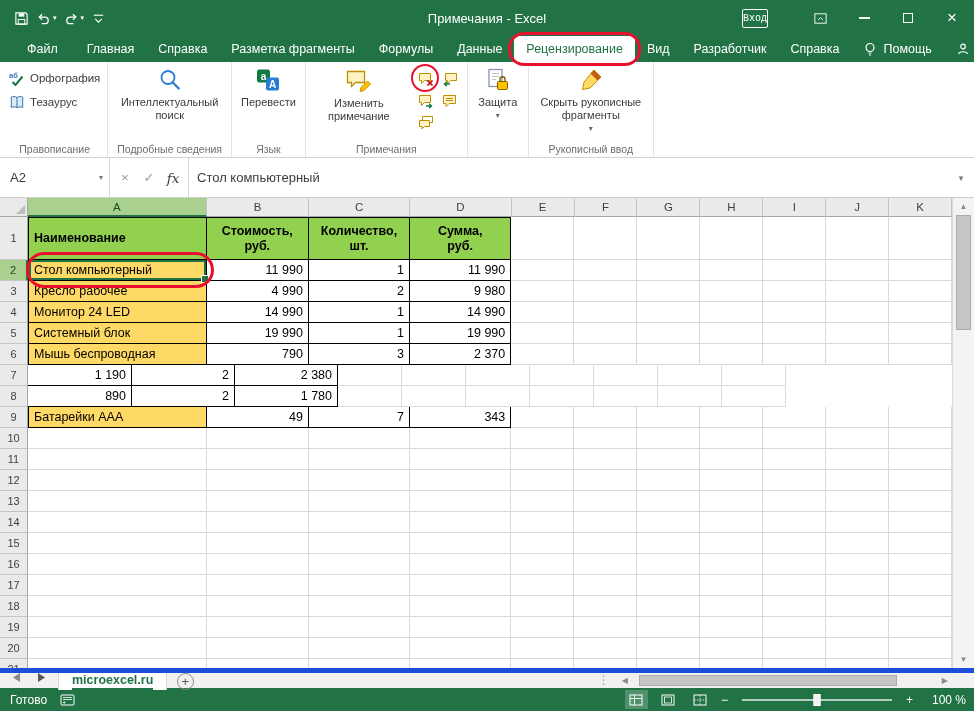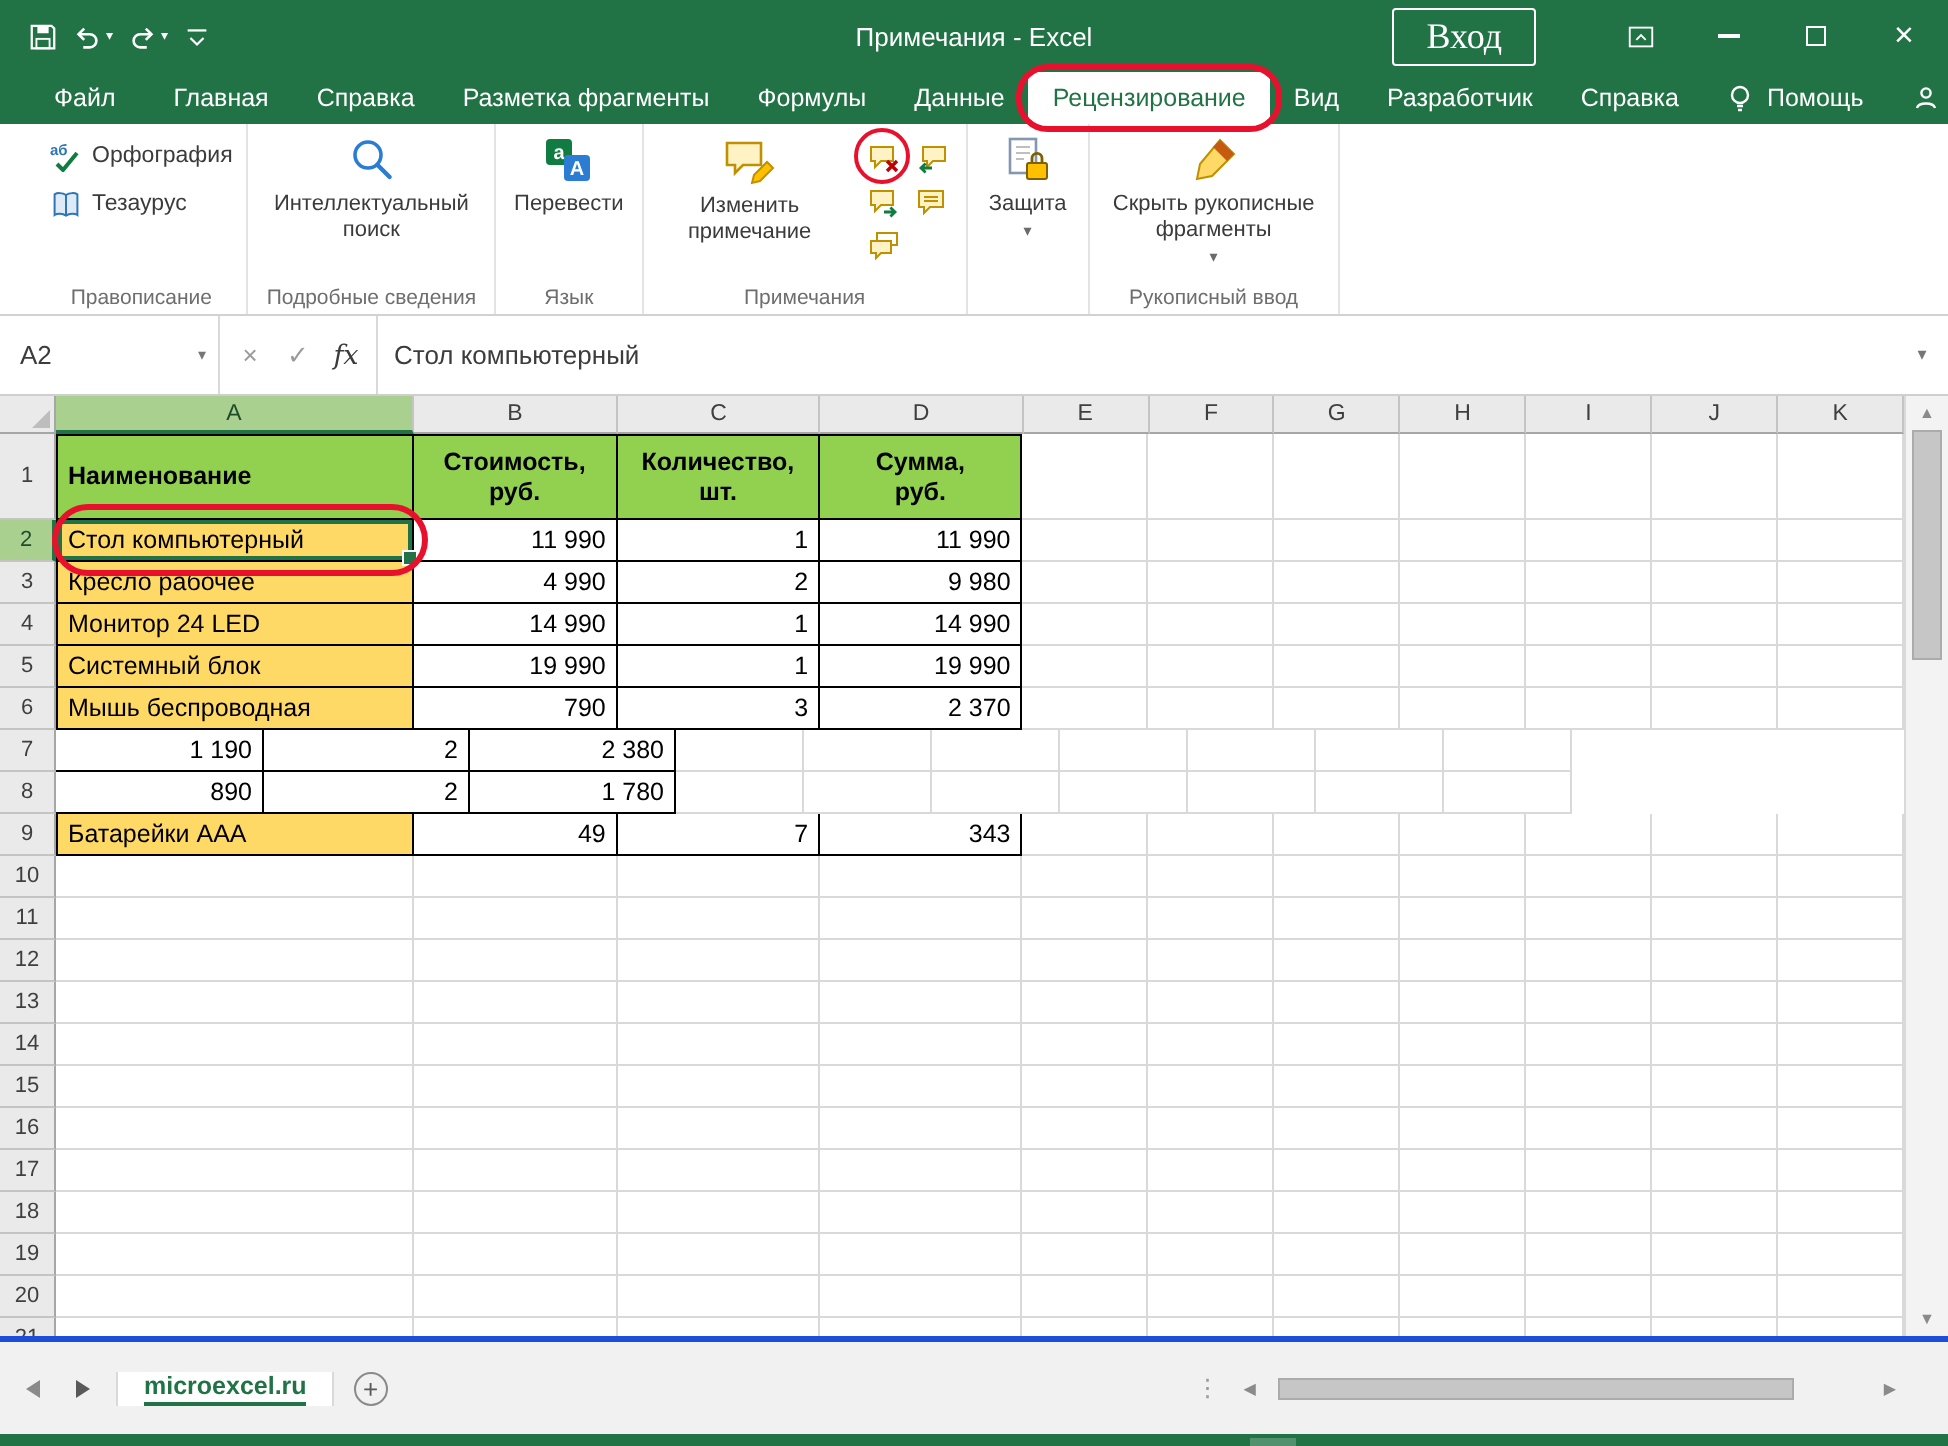--- a/index.html
+++ b/index.html
@@ -7,39 +7,39 @@
   .page{width:974px;height:723px;position:relative;overflow:hidden;
         font-family:"Liberation Sans","DejaVu Sans",sans-serif;background:#fff}
 
   
   .titlebar{height:36px;background:var(--titlebar,#217346);display:flex;align-items:center;position:relative;color:#fff}
   .qat{display:flex;align-items:center;gap:7px;padding-left:14px}
   .qbtn{height:24px;display:flex;align-items:center;justify-content:center;gap:2px}
   .qcaret{font-size:7px;color:#fff}
   .win-title{position:absolute;left:50%;transform:translateX(-50%);font-size:13px;white-space:nowrap}
   .tb-right{margin-left:auto;display:flex;align-items:center;height:100%}
-  .signin{background:transparent;border:1px solid #fff;border-radius:2px;color:#fff;font-size:18px;
-          padding:3px 16px;margin-right:30px;font-family:Liberation Serif, serif}
+  .signin{background:transparent;border:1px solid #fff;border-radius:2px;color:#fff;font-size:10px;
+          padding:3px 0;margin-right:30px;font-family:Liberation Mono, monospace}
   .winbtn{width:44px;height:100%;display:flex;align-items:center;justify-content:center;font-size:17px;color:#fff}
   .min-glyph{width:11px;height:2px;background:#fff;display:block}
   .max-glyph{width:10px;height:10px;border:1px solid #fff;display:block}
 
   
   .tabs-row{height:26px;background:var(--titlebar,#217346);display:flex;align-items:stretch;padding-left:10px}
   .rtab{display:flex;align-items:center;padding:0 12px;font-size:12.5px;color:#fff;position:relative;white-space:nowrap}
   .rtab.file{padding:0 17px}
   .rtab.active{background:#fff;color:var(--accent,#217346)}
   .tab-oval{position:absolute;left:-6px;right:-6px;top:-4px;bottom:-4px;border:3px solid var(--annotation,#e8112d);
             border-radius:16px;z-index:60;pointer-events:none}
   .ticon{margin-right:6px;display:flex;align-items:center}
   .rtab.assistant{margin-left:auto}
   .rtab.share{margin-right:2px}
 
   
-  .ribbon{height:96px;background:#fff;border-bottom:1px solid #d2d2d2;display:flex;align-items:stretch;padding-left:18px}
+  .ribbon{height:96px;background:#fff;border-bottom:1px solid #d2d2d2;display:flex;align-items:stretch;padding-left:2px}
   .rgroup{display:flex;flex-direction:column;border-right:1px solid #e3e3e3;padding:2px 3px 0}
   .rbody{flex:1;display:flex;align-items:flex-start;justify-content:center}
   .rbody.col{flex-direction:column;align-items:flex-start;gap:3px;padding-top:3px;justify-content:flex-start}
   .glabel{height:17px;font-size:10.5px;color:#6e6e6e;display:flex;align-items:center;justify-content:center;
           padding:0 6px;white-space:nowrap}
   .bigbtn{display:flex;flex-direction:column;align-items:center;font-size:11px;color:#3b3b3b;text-align:center;
           padding:3px 6px 1px;line-height:1.18;max-width:100px;min-width:54px}
   .bigbtn.wide{max-width:118px}
   .bigbtn svg{margin-bottom:3px}
   .smallbtn{display:flex;align-items:center;gap:5px;font-size:11.5px;color:#3b3b3b;padding:1px 4px;height:21px;white-space:nowrap}
@@ -86,21 +86,21 @@
   .cell.selected::after{content:"";position:absolute;right:-3px;bottom:-3px;width:6px;height:6px;
                         background:var(--accent,#217346);border:1px solid #fff;z-index:61}
   .cell-oval{position:absolute;left:-3px;right:-8px;top:-8px;bottom:-8px;border:3px solid var(--annotation,#e8112d);
              border-radius:18px;pointer-events:none;z-index:62}
   .vscroll{width:22px;background:#f3f3f3;border-left:1px solid #d9d9d9;display:flex;flex-direction:column;align-items:center}
   .sarrow{height:17px;width:100%;display:flex;align-items:center;justify-content:center;color:#8a8a8a;font-size:8px}
   .vthumb{width:15px;height:115px;background:#c6c6c6;border:1px solid #ababab}
   .vfill{flex:1}
 
   
-  .sheetbar{height:49px;background:#f1f1f1;border-top:3px solid #1d4ed8;display:flex;align-items:center;font-size:12.5px;color:#444}
+  .sheetbar{height:20px;background:#f1f1f1;border-top:5px solid #1d4ed8;display:flex;align-items:flex-start;font-size:12.5px;color:#444}
   .snav{display:flex;align-items:center;gap:16px;padding:0 13px}
   .sheet-tab{background:#fff;border-left:1px solid #d9d9d9;border-right:1px solid #d9d9d9;display:flex;align-items:center;
              padding:0 13px;font-weight:bold;color:var(--accent,#217346)}
   .sheet-tab span{border-bottom:2px solid var(--accent,#217346);padding-bottom:1px}
   .addsheet{width:36px;display:flex;align-items:center;justify-content:center}
   .plus{width:17px;height:17px;border:1px solid #8a8a8a;border-radius:50%;display:flex;align-items:center;
         justify-content:center;font-size:13px;color:#595959;line-height:1}
   .sbspacer{flex:1}
   .hscroll{display:flex;align-items:center;gap:3px}
   .dots{color:#9a9a9a;font-size:12px;margin-right:5px}

